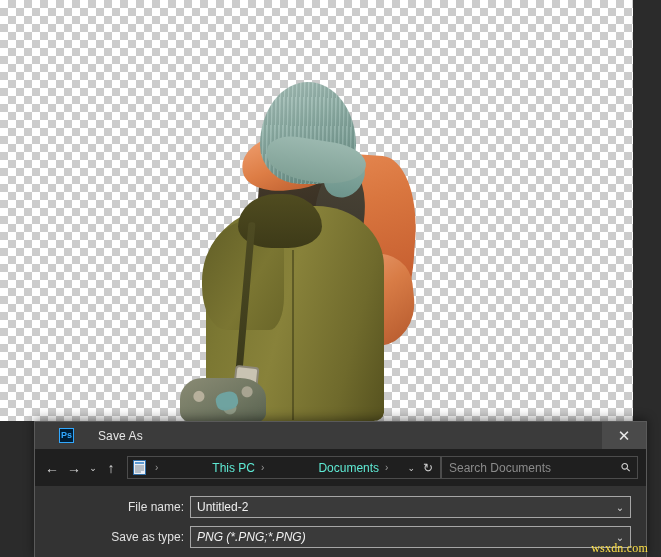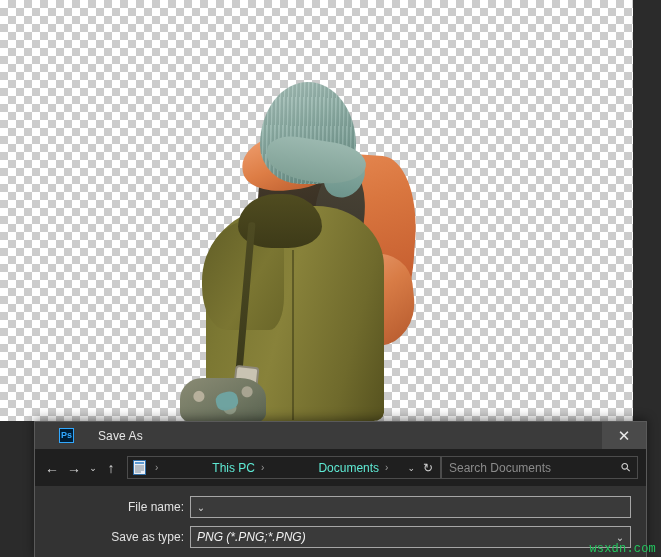--- a/index.html
+++ b/index.html
@@ -435,25 +435,25 @@
     width: 20px;
     text-align: center;
     color: #d0d0d0;
     font-size: 10px;
     flex: 0 0 auto;
     cursor: pointer;
   }
 
   .watermark {
     position: absolute;
-    right: 5px;
+    right: 13px;
     bottom: 1px;
-    color: #22c55e;
-    font-size: 12px;
-    font-family: Liberation Mono, monospace;
+    color: #fde047;
+    font-size: 12px;
+    font-family: Liberation Serif, serif;
     letter-spacing: 0.2px;
   }
 </style>
 </head>
 <body>
 
 <div id="app">
 
   <div class="canvas-area">
     <div class="artwork">
@@ -516,20 +516,21 @@
       <div class="searchbox">
         <input class="search-input" type="text" placeholder="Search Documents" style="">
         <span class="search-icon">⚲</span>
       </div>
     </div>
 
     <div class="form-area">
       <div class="form-row">
         <div class="form-label">File name:</div>
         <div class="combo">
+          <input class="combo-value" type="text" value="Untitled-2" style="">
           <span class="combo-arrow">⌄</span>
         </div>
       </div>
 
       <div class="form-row">
         <div class="form-label">Save as type:</div>
         <div class="combo">
           <span class="combo-value" style="line-height:20px;font-style:italic;">PNG (*.PNG;*.PNG)</span>
           <span class="combo-arrow">⌄</span>
         </div>

